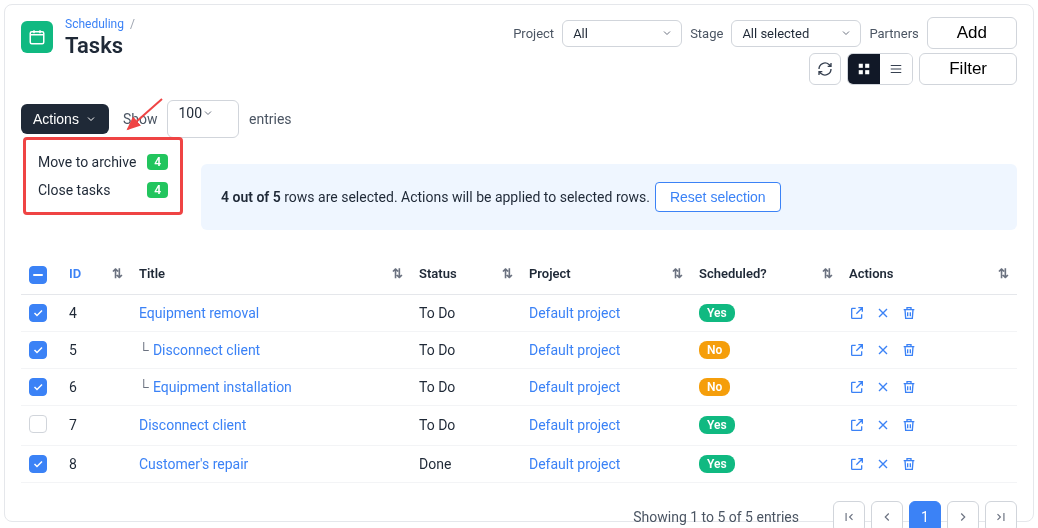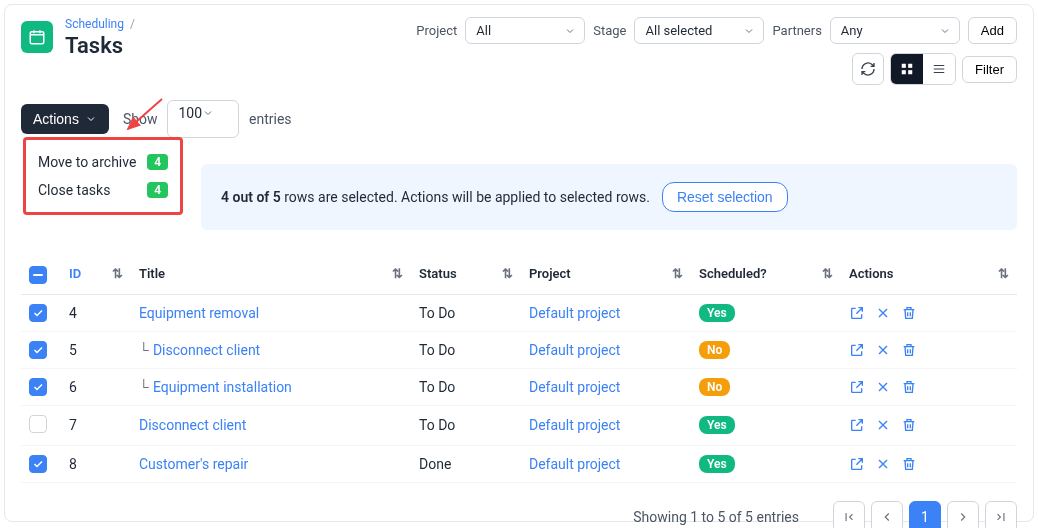--- a/index.html
+++ b/index.html
@@ -7,43 +7,43 @@
 .page { border: 1px solid #e5e7eb; border-radius: 8px; margin: 4px; height: 518px; padding: 12px 16px; position: relative; }
 .header { display: flex; align-items: flex-start; gap: 12px; }
 .app-icon { width: 32px; height: 32px; background: #10b981; border-radius: 6px; display: flex; align-items: center; justify-content: center; color: #fff; flex-shrink: 0; margin-top: 4px; }
 .breadcrumb { color: #3b82f6; font-size: 12px; }
 .breadcrumb-sep { color: #9ca3af; margin: 0 3px; }
 .page-title { font-size: 22px; font-weight: 600; margin-top: 2px; }
 .header-filters { margin-left: auto; display: flex; gap: 8px; align-items: center; }
 .filter-label { font-size: 13px; color: #4b5563; }
 .select { border: 1px solid #d1d5db; border-radius: 6px; padding: 5px 28px 5px 10px; font-size: 13px; background: #fff; position: relative; display: inline-flex; align-items: center; min-width: 70px; }
 .select .chev { position: absolute; right: 8px; }
-.btn { border: 1px solid #d1d5db; border-radius: 6px; padding: 5px 12px; font-size: 13px; background: #fff; cursor: pointer; }
+.btn { border: 1px solid #d1d5db; border-radius: 6px; padding: 5px 29px; font-size: 17px; background: #fff; cursor: pointer; }
 .toolbar-right { position: absolute; right: 16px; top: 48px; display: flex; gap: 6px; align-items: center; }
 .icon-btn { border: 1px solid #d1d5db; border-radius: 6px; width: 32px; height: 32px; display: inline-flex; align-items: center; justify-content: center; background: #fff; cursor: pointer; }
 .icon-group { display: inline-flex; border: 1px solid #d1d5db; border-radius: 6px; overflow: hidden; }
 .icon-group .seg { width: 32px; height: 30px; display: inline-flex; align-items: center; justify-content: center; background: #fff; }
 .icon-group .seg.active { background: #111827; color: #fff; }
 .mid-row { display: flex; align-items: center; margin-top: 42px; gap: 10px; }
 .actions-btn { background: #1f2937; color: #fff; border-radius: 6px; padding: 7px 12px; display: inline-flex; align-items: center; gap: 6px; font-size: 14px; cursor: pointer; border: none; position: relative; z-index: 5; }
 .show-label { color: #4b5563; font-size: 14px; margin-left: 4px; }
 .page-size { border: 1px solid #d1d5db; border-radius: 6px; padding: 4px 24px 16px 10px; position: relative; display: inline-flex; align-items: center; justify-content: space-between; }
 .entries-label { color: #4b5563; }
 .search-wrap { margin-left: auto; display: flex; gap: 8px; align-items: center; }
 .search-input { border: 1px solid #d1d5db; border-radius: 6px; padding: 6px 30px 6px 10px; width: 190px; font-size: 13px; }
 .search-box { position: relative; }
 .search-box .sicon { position: absolute; right: 8px; top: 7px; color: #6b7280; }
 .dropdown { position: absolute; top: 132px; left: 18px; background: #fff; border: 3px solid #ef4444; border-radius: 4px; padding: 8px 10px; z-index: 10; width: 160px; }
 .dropdown-item { display: flex; justify-content: space-between; padding: 6px 2px; cursor: pointer; font-size: 14px; }
 .badge-green { background: #22c55e; color: #fff; border-radius: 4px; padding: 1px 7px; font-size: 12px; font-weight: 600; }
 .arrow { position: absolute; top: 92px; left: 115px; z-index: 8; }
-.banner { background: #eff6ff; border-radius: 6px; padding: 18px 20px; margin-top: 26px; display: flex; align-items: center; gap: 12px; margin-left: 180px; }
+.banner { background: #eff6ff; border-radius: 6px; padding: 18px 20px; margin-top: 26px; display: flex; align-items: center; gap: 5px; margin-left: 180px; }
 .banner-text { font-size: 14px; }
 .banner-text b { font-weight: 600; }
-.reset-btn { border: 1px solid #3b82f6; color: #3b82f6; background: #fff; border-radius: 12px; padding: 6px 14px; font-size: 14px; cursor: pointer; }
+.reset-btn { border: 1px solid #3b82f6; color: #3b82f6; background: #fff; border-radius: 4px; padding: 6px 14px; font-size: 14px; cursor: pointer; }
 .table { width: 100%; margin-top: 24px; border-collapse: collapse; }
 .table th { text-align: left; font-size: 13px; font-weight: 600; padding: 10px 8px; border-bottom: 1px solid #e5e7eb; position: relative; }
 .table th.sortable .sort-icon { position: absolute; right: 8px; color: #6b7280; }
 .table th.id-col { color: #3b82f6; }
 .table td { padding: 9px 8px; border-bottom: 1px solid #f3f4f6; font-size: 14px; vertical-align: middle; }
 .checkbox { width: 18px; height: 18px; border-radius: 4px; border: 1.5px solid #d1d5db; display: inline-flex; align-items: center; justify-content: center; cursor: pointer; }
 .checkbox.checked { background: #3b82f6; border-color: #3b82f6; color: #fff; }
 .checkbox.indeterminate { background: #3b82f6; border-color: #3b82f6; }
 .checkbox.indeterminate::after { content: ""; width: 10px; height: 2.5px; background: #fff; border-radius: 1px; }
 .link { color: #3b82f6; cursor: pointer; }
@@ -92,28 +92,20 @@
       <span class="filter-label">Stage</span>
       <div class="select" style="min-width:130px;">
         <span>All selected</span>
         <span class="chev">
             <svg width="12" height="12" viewBox="0 0 24 24" fill="none" stroke="#6b7280" stroke-width="2">
               <path d="M6 9l6 6 6-6"></path>
             </svg>
           </span>
       </div>
       <span class="filter-label">Partners</span>
-      <div class="select" style="min-width:130px;">
-        <span>Any</span>
-        <span class="chev">
-            <svg width="12" height="12" viewBox="0 0 24 24" fill="none" stroke="#6b7280" stroke-width="2">
-              <path d="M6 9l6 6 6-6"></path>
-            </svg>
-          </span>
-      </div>
       <button class="btn">Add</button>
     </div>
   </div>
 
   <div class="toolbar-right">
     <div class="icon-btn">
       <svg width="16" height="16" viewBox="0 0 24 24" fill="none" stroke="#374151" stroke-width="2">
           <path d="M3 12a9 9 0 0 1 15-6.7L21 8M21 3v5h-5M21 12a9 9 0 0 1-15 6.7L3 16M3 21v-5h5"></path>
         </svg>
     </div>

